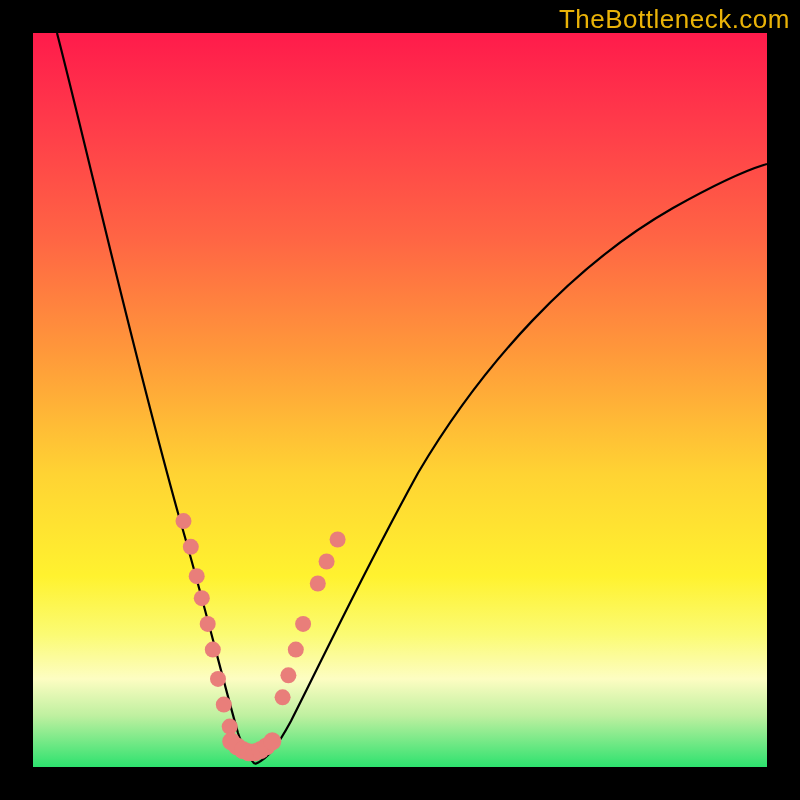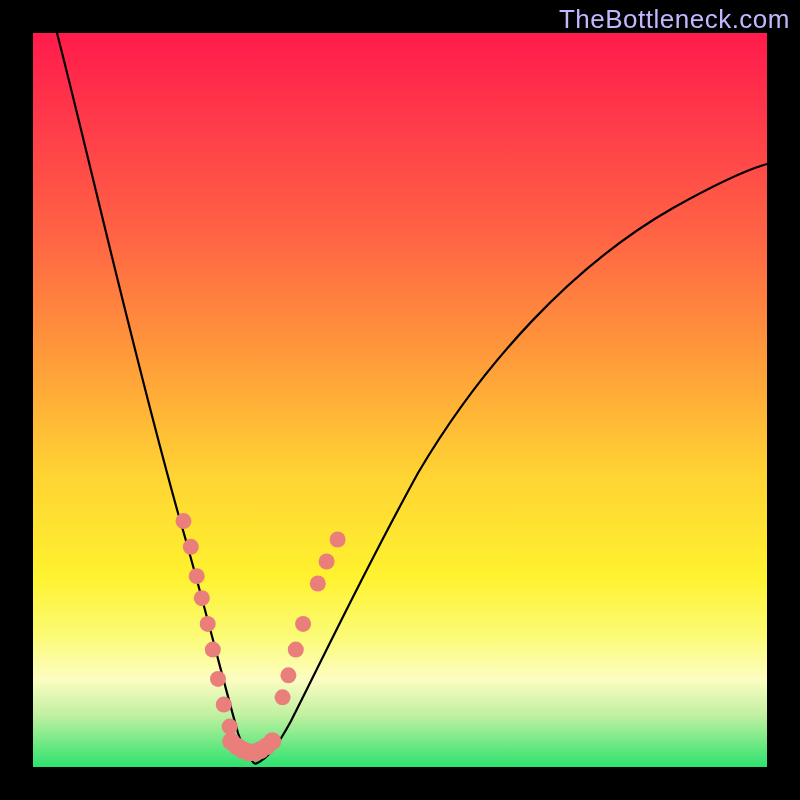--- a/index.html
+++ b/index.html
@@ -35,21 +35,21 @@
       #fbfb74 82%,
       #fdfdc2 88%,
       #bff0a0 93%,
       #2de26e 100%
     );
   }
   .watermark {
     position: absolute;
     top: 4px;
     right: 10px;
-    color: #c4b5fd;
+    color: #eab308;
     font-size: 26px;
     letter-spacing: 0.5px;
     font-weight: 500;
     user-select: none;
   }
   svg.curve {
     position: absolute;
     left: 0;
     top: 0;
     width: 734px;

